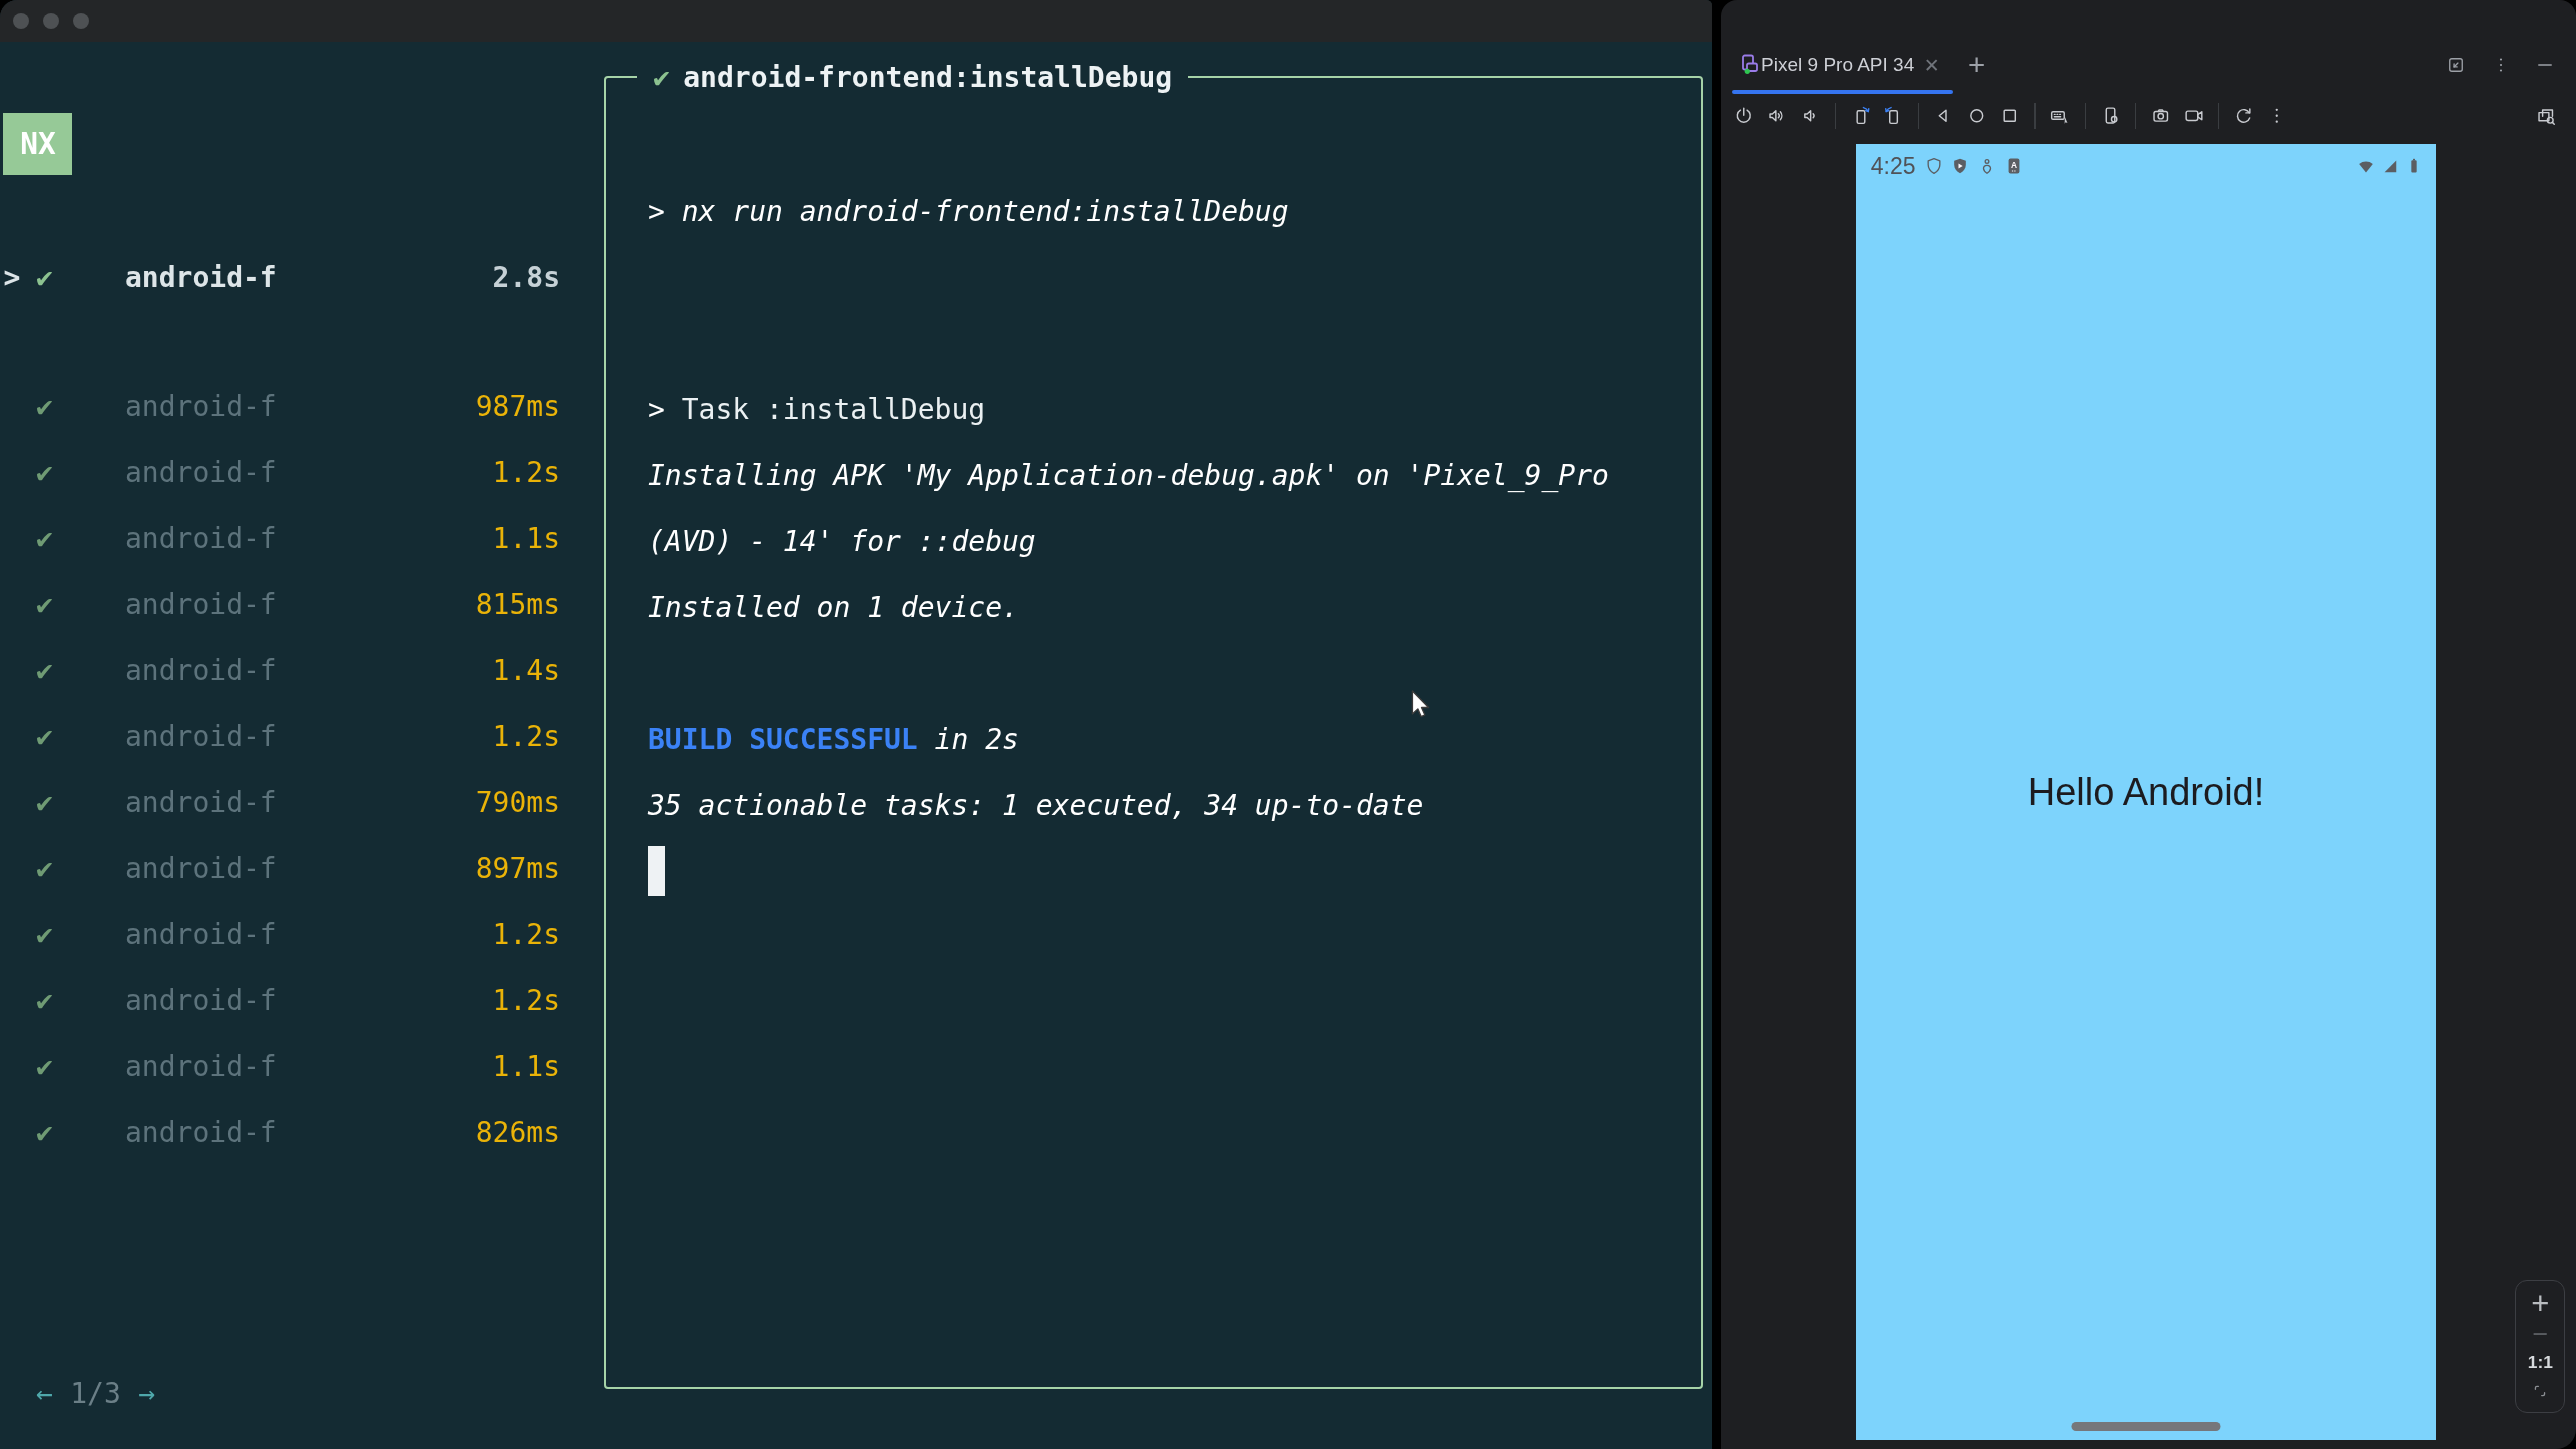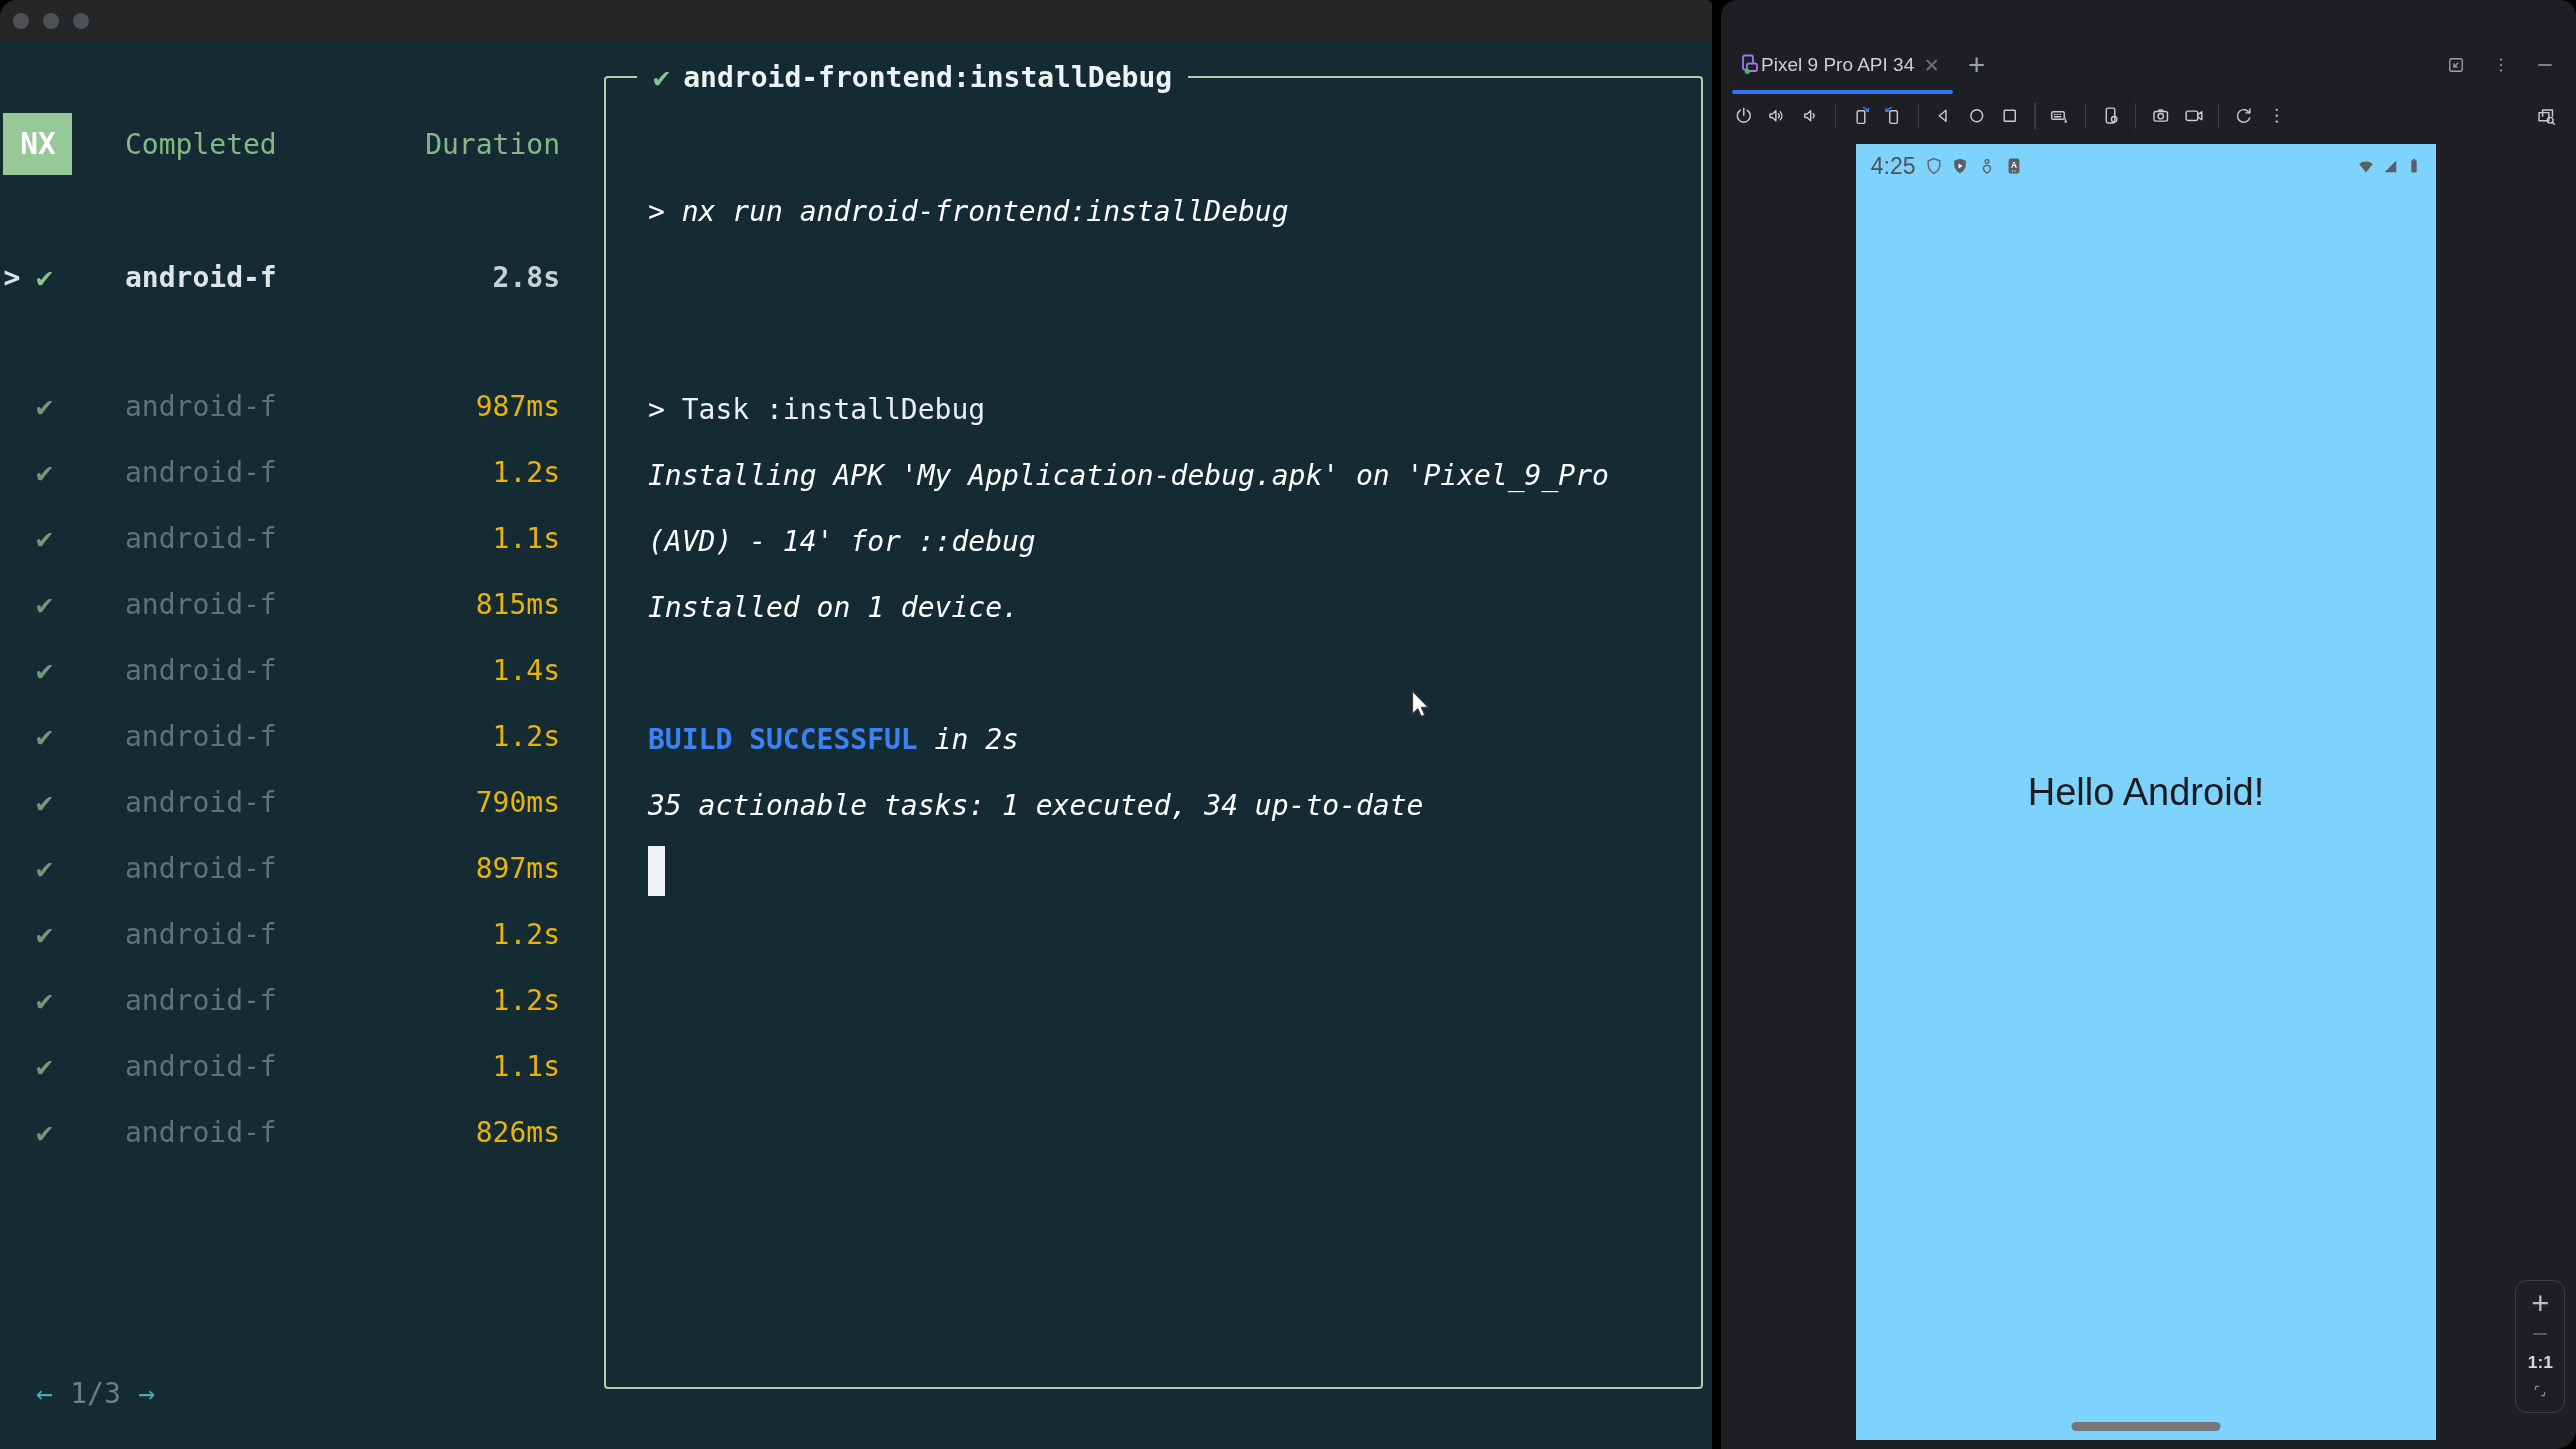--- a/index.html
+++ b/index.html
@@ -117,24 +117,20 @@
   <div class="lw-titlebar">
     <div class="traffic">
       <div class="dot"></div>
       <div class="dot"></div>
       <div class="dot"></div>
     </div>
   </div>
 
   <div class="nx-badge">NX</div>
 
-  <div class="col-headers">
-    <span>Completed</span>
-    <span>Duration</span>
-  </div>
 
   <div class="sel-wrap sel-row">
     <span class="t-chevron">&gt;</span>
     <span class="t-check">✔</span>
     <span class="t-name">android-f</span>
     <span class="t-dur">2.8s</span>
   </div>
 
   <div id="task-list">
       <div class="task-row">

